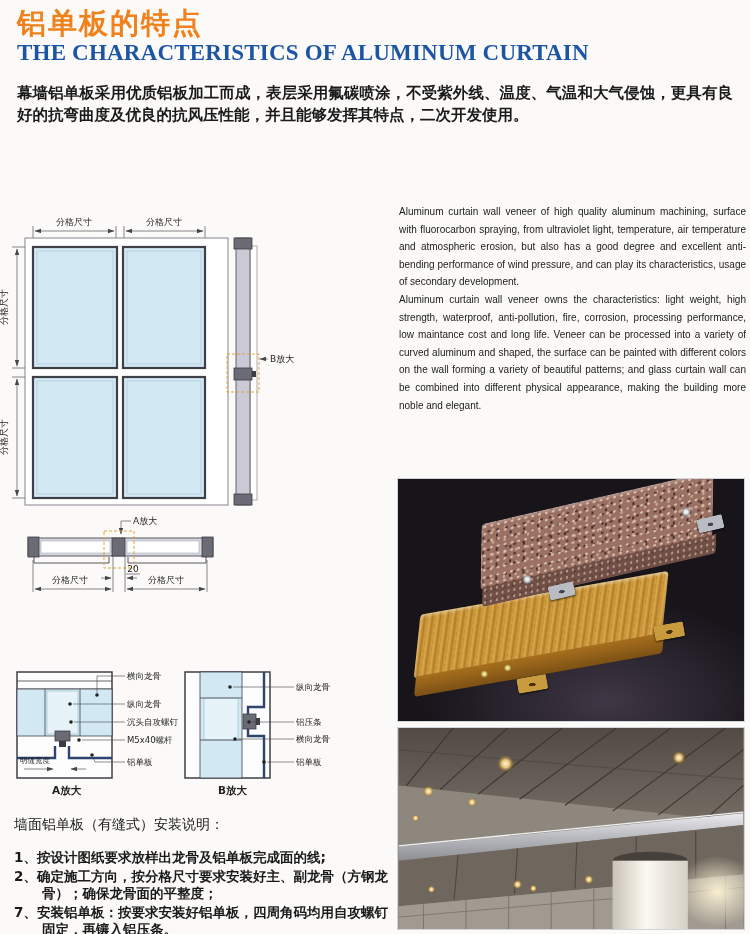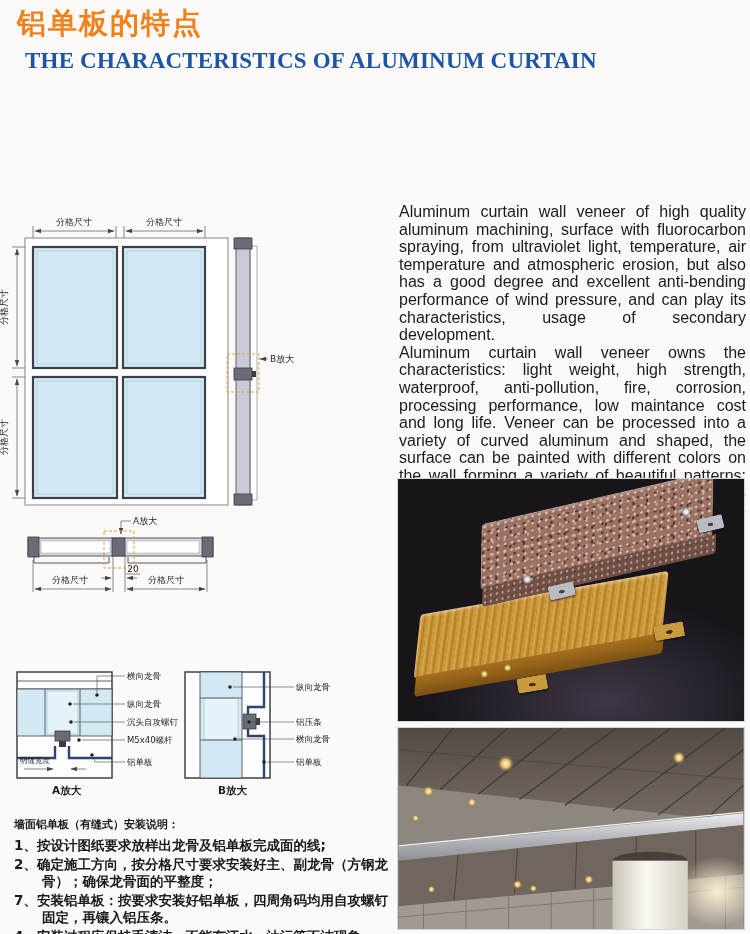--- a/index.html
+++ b/index.html
@@ -2,28 +2,28 @@
 <html style="--c-title_orange: #ef821c; --c-title_blue: #1d55a5; --c-panel_fill: #d2e9f4; --c-profile_navy: #2e4470; --c-callout_orange: #e2a23c; --c-text_black: #1a1a1a;"><head>
 <meta charset="utf-8">
 <style>
   html,body{margin:0;padding:0;background:#e9e9e9;}
   .page{position:relative;width:750px;height:934px;background:#fbfaf8;overflow:hidden;
         font-family:"DejaVu Sans",sans-serif;color:var(--c-text_black,#1a1a1a);}
   .abs{position:absolute;}
 
   .title-cn{left:17px;top:4px;font-size:29px;font-weight:700;letter-spacing:2px;
             color:var(--c-title_orange,#ef821c);margin:0;}
-  .title-en{left:17px;top:40px;font-size:23px;font-weight:700;margin:8px;
+  .title-en{left:17px;top:40px;font-size:23px;font-weight:700;margin:0;
             font-family:"Liberation Serif","DejaVu Serif",serif;
             color:var(--c-title_blue,#1d55a5);letter-spacing:.2px;}
   .cn-intro{left:17px;top:82px;width:716px;font-size:15.5px;font-weight:700;
             line-height:22px;text-align:justify;}
   .cn-intro p{margin:0;}
 
-  .en-col{left:399px;top:203px;width:347px;font-size:16px;line-height:17.6px;
+  .en-col{left:399px;top:203px;width:347px;font-size:10px;line-height:17.6px;
           text-align:justify;color:#1b1b1b;font-family:"Liberation Sans","DejaVu Sans",sans-serif;}
   .en-col p{margin:0;}
 
   svg text{font-family:"DejaVu Sans",sans-serif;fill:#1f1f1f;}
   .dimtext{font-size:9px;}
   .lbl{font-size:8.5px;}
   .cap{font-size:10.5px;font-weight:700;}
   .dim{stroke:#55555c;stroke-width:.7;fill:none;}
   .dline{stroke:#45454e;fill:none;stroke-width:.9;}
   .panel{fill:var(--c-panel_fill,#d2e9f4);stroke:#3f3f48;stroke-width:2.2;}
@@ -32,21 +32,21 @@
   .navy{stroke:var(--c-profile_navy,#2e4470);stroke-width:2.4;fill:none;}
   .leader{stroke:#444;stroke-width:.6;fill:none;}
   .dot{fill:#222;}
   .dashedbox{fill:none;stroke:var(--c-callout_orange,#e2a23c);stroke-width:1;stroke-dasharray:3 2;}
   .boxline{stroke:#3f3f48;stroke-width:.8;fill:none;}
 
   .diagram-caption{left:2px;top:614px;width:232px;text-align:center;
                    font-size:16px;font-weight:700;line-height:22px;}
 
   .instructions{left:14px;top:816px;width:384px;font-size:13.5px;font-weight:600;line-height:17px;}
-  .inst-head{font-size:11px;font-weight:700;margin-bottom:4px;}
+  .inst-head{font-size:14px;font-weight:400;margin-bottom:16px;}
   .inst-item{padding-left:28px;text-indent:-28px;margin-top:2px;}
 
   
   .photo1{left:397px;top:478px;width:348px;height:244px;background:#17141a;overflow:hidden;
           border:1px solid #cfd6da;box-sizing:border-box;}
   .p1-glow{position:absolute;left:0;top:0;width:100%;height:100%;
            background:radial-gradient(ellipse 260px 150px at 60% 92%, rgba(96,84,104,.55), rgba(0,0,0,0) 70%);}
   .wood-wrap{position:absolute;left:22px;top:112px;width:280px;height:120px;transform:rotate(-10deg);}
   .wood-top{position:absolute;left:0;top:0;width:252px;height:62px;transform:skewX(-16deg);
             border-radius:4px;
@@ -100,20 +100,21 @@
       <marker id="arr" markerWidth="7" markerHeight="6" refX="6" refY="2.2" orient="auto-start-reverse" markerUnits="userSpaceOnUse">
         <path d="M0,0 L6.5,2.2 L0,4.4 z" fill="#45454e"></path>
       </marker>
     </defs>
   </svg>
 
   <h1 class="abs title-cn">铝单板的特点</h1>
   <h2 class="abs title-en">THE CHARACTERISTICS OF ALUMINUM CURTAIN</h2>
 
   <div class="abs cn-intro">
+    <p>幕墙铝单板采用优质铝板加工而成，表层采用氟碳喷涂，不受紫外线、温度、气温和大气侵蚀，更具有良好的抗弯曲度及优良的抗风压性能，并且能够发挥其特点，二次开发使用。</p>
   </div>
 
   <div class="abs en-col">
     <p>Aluminum curtain wall veneer of high quality aluminum machining, surface with fluorocarbon spraying, from ultraviolet light, temperature, air temperature and atmospheric erosion, but also has a good degree and excellent anti-bending performance of wind pressure, and can play its characteristics, usage of secondary development.</p>
     <p>Aluminum curtain wall veneer owns the characteristics: light weight, high strength, waterproof, anti-pollution, fire, corrosion, processing performance, low maintance cost and long life. Veneer can be processed into a variety of curved aluminum and shaped, the surface can be painted with different colors on the wall forming a variety of beautiful patterns; and glass curtain wall can be combined into different physical appearance, making the building more noble and elegant.</p>
   </div>
 
   <svg class="abs" style="left:0;top:216px" width="310" height="294" viewBox="0 0 310 294">
     <g>
       <line class="dim" x1="33" y1="10" x2="33" y2="22"></line>

